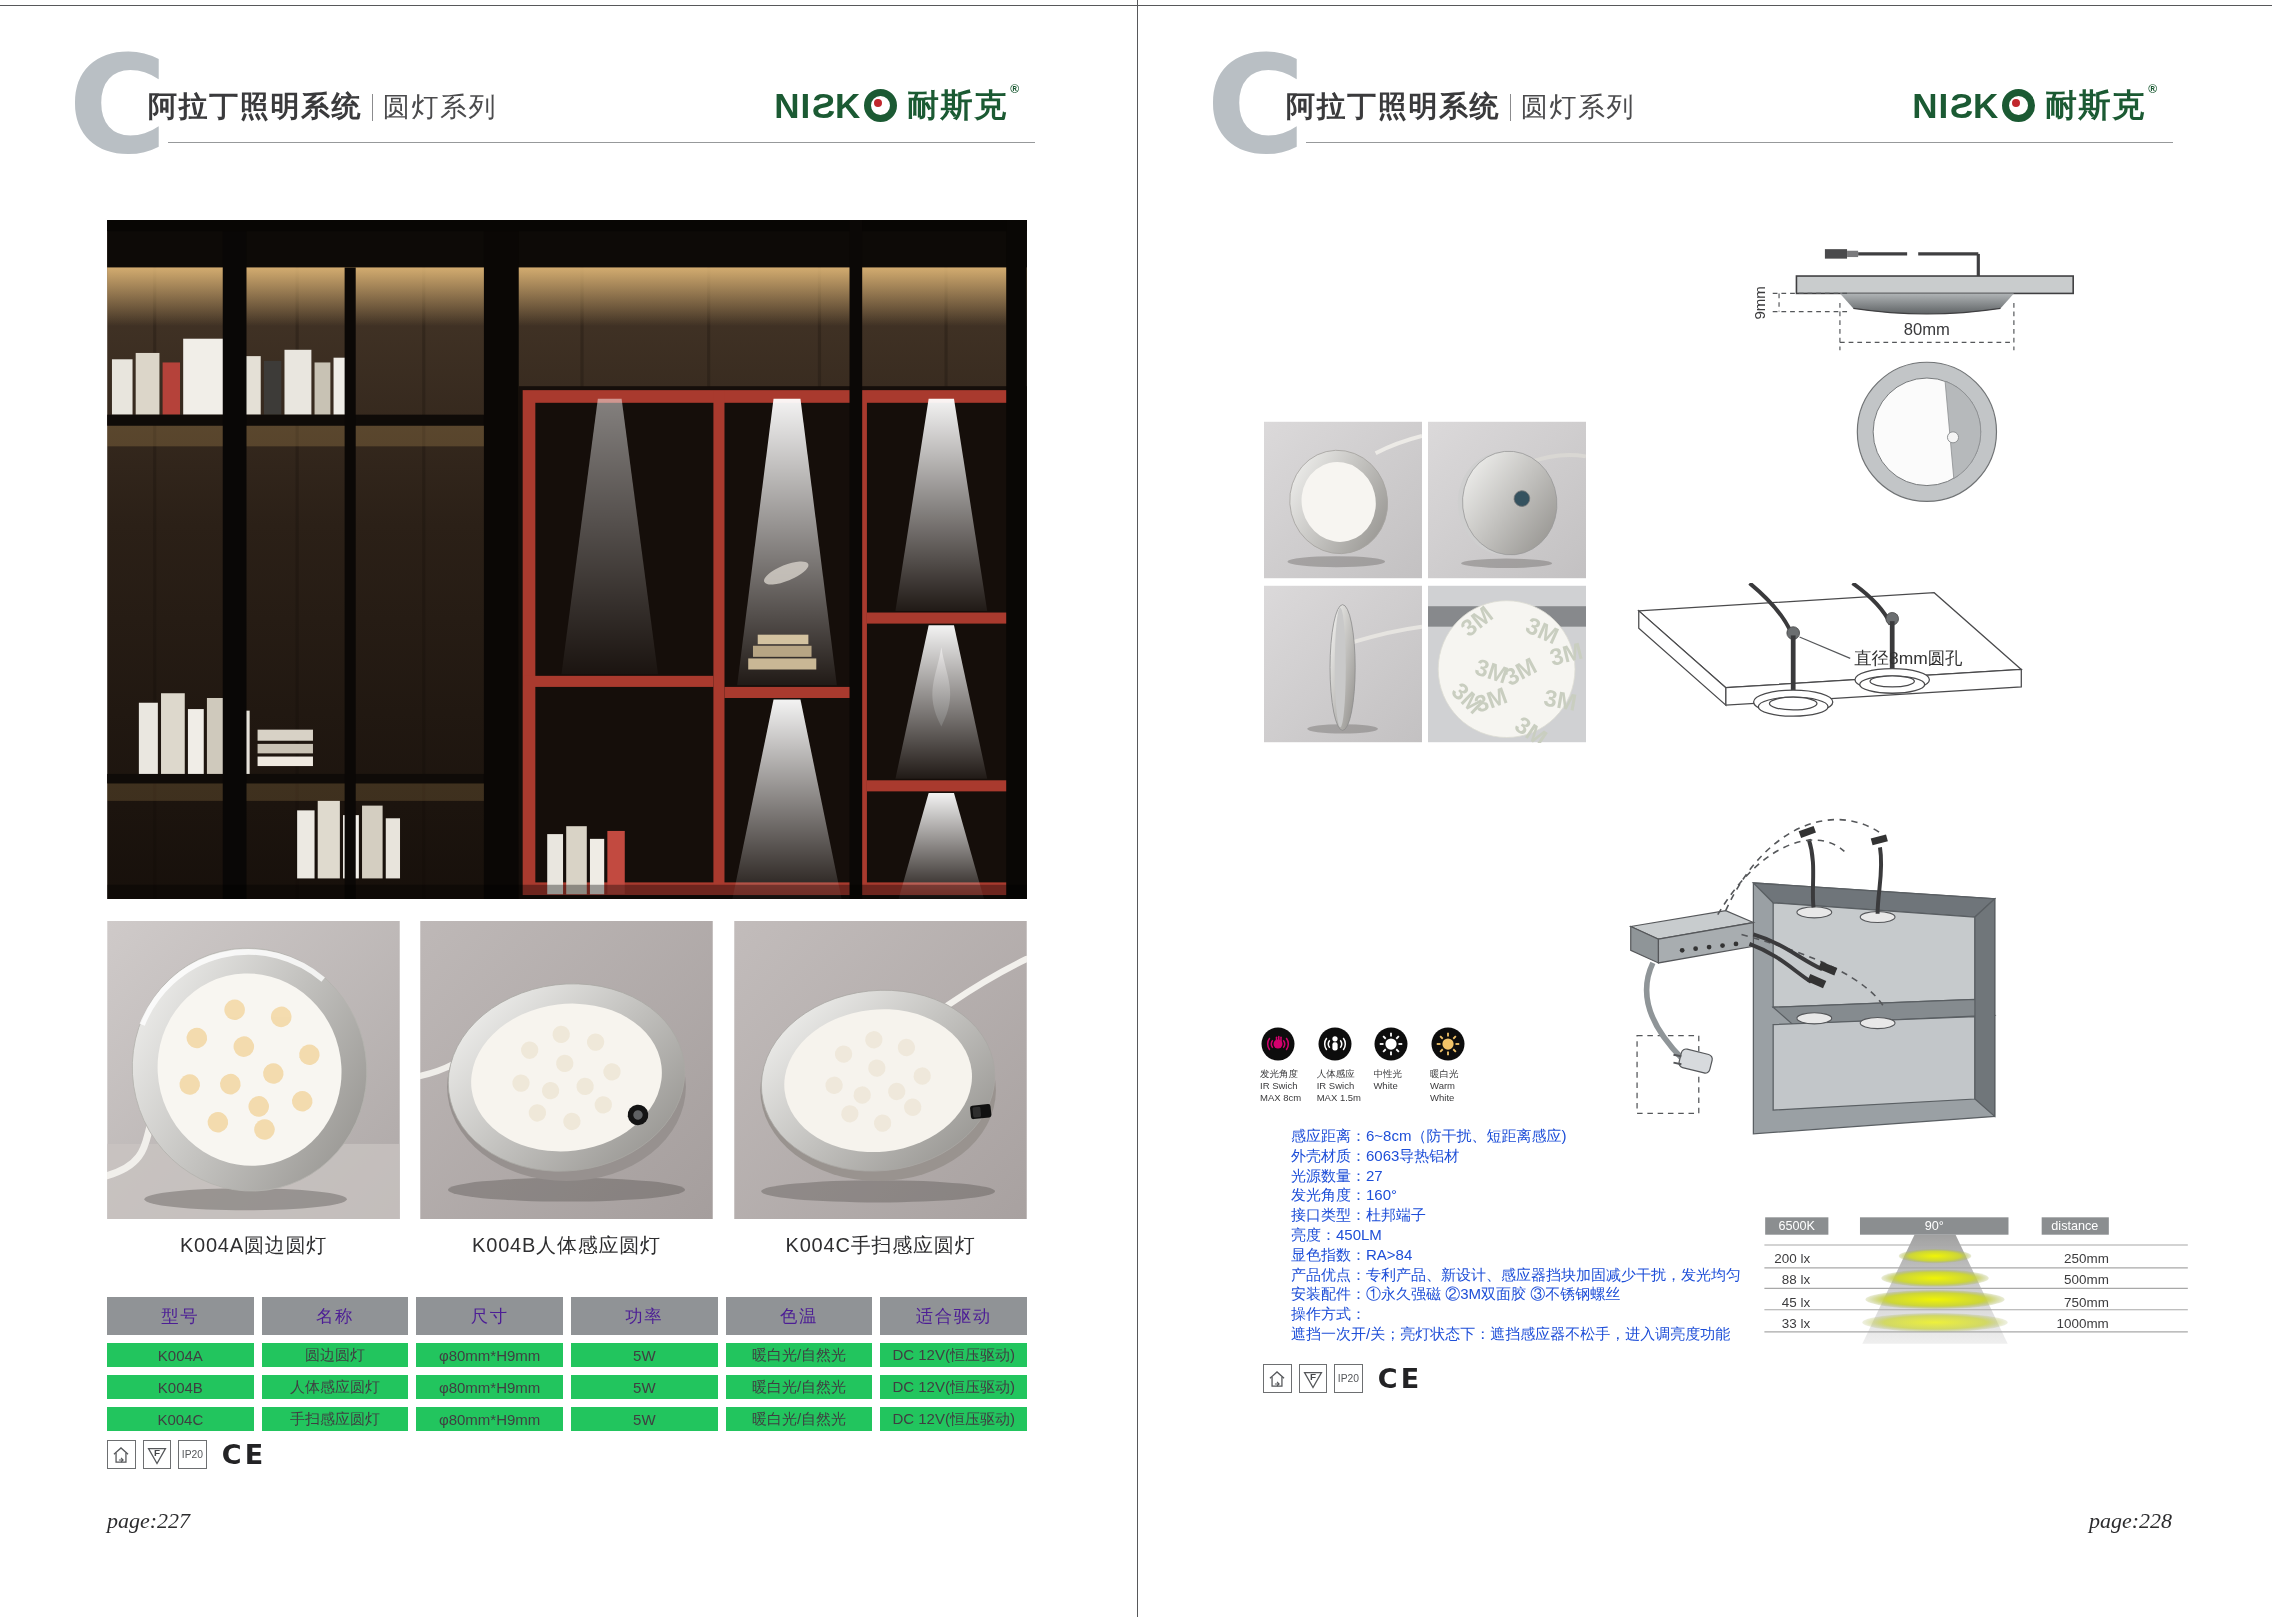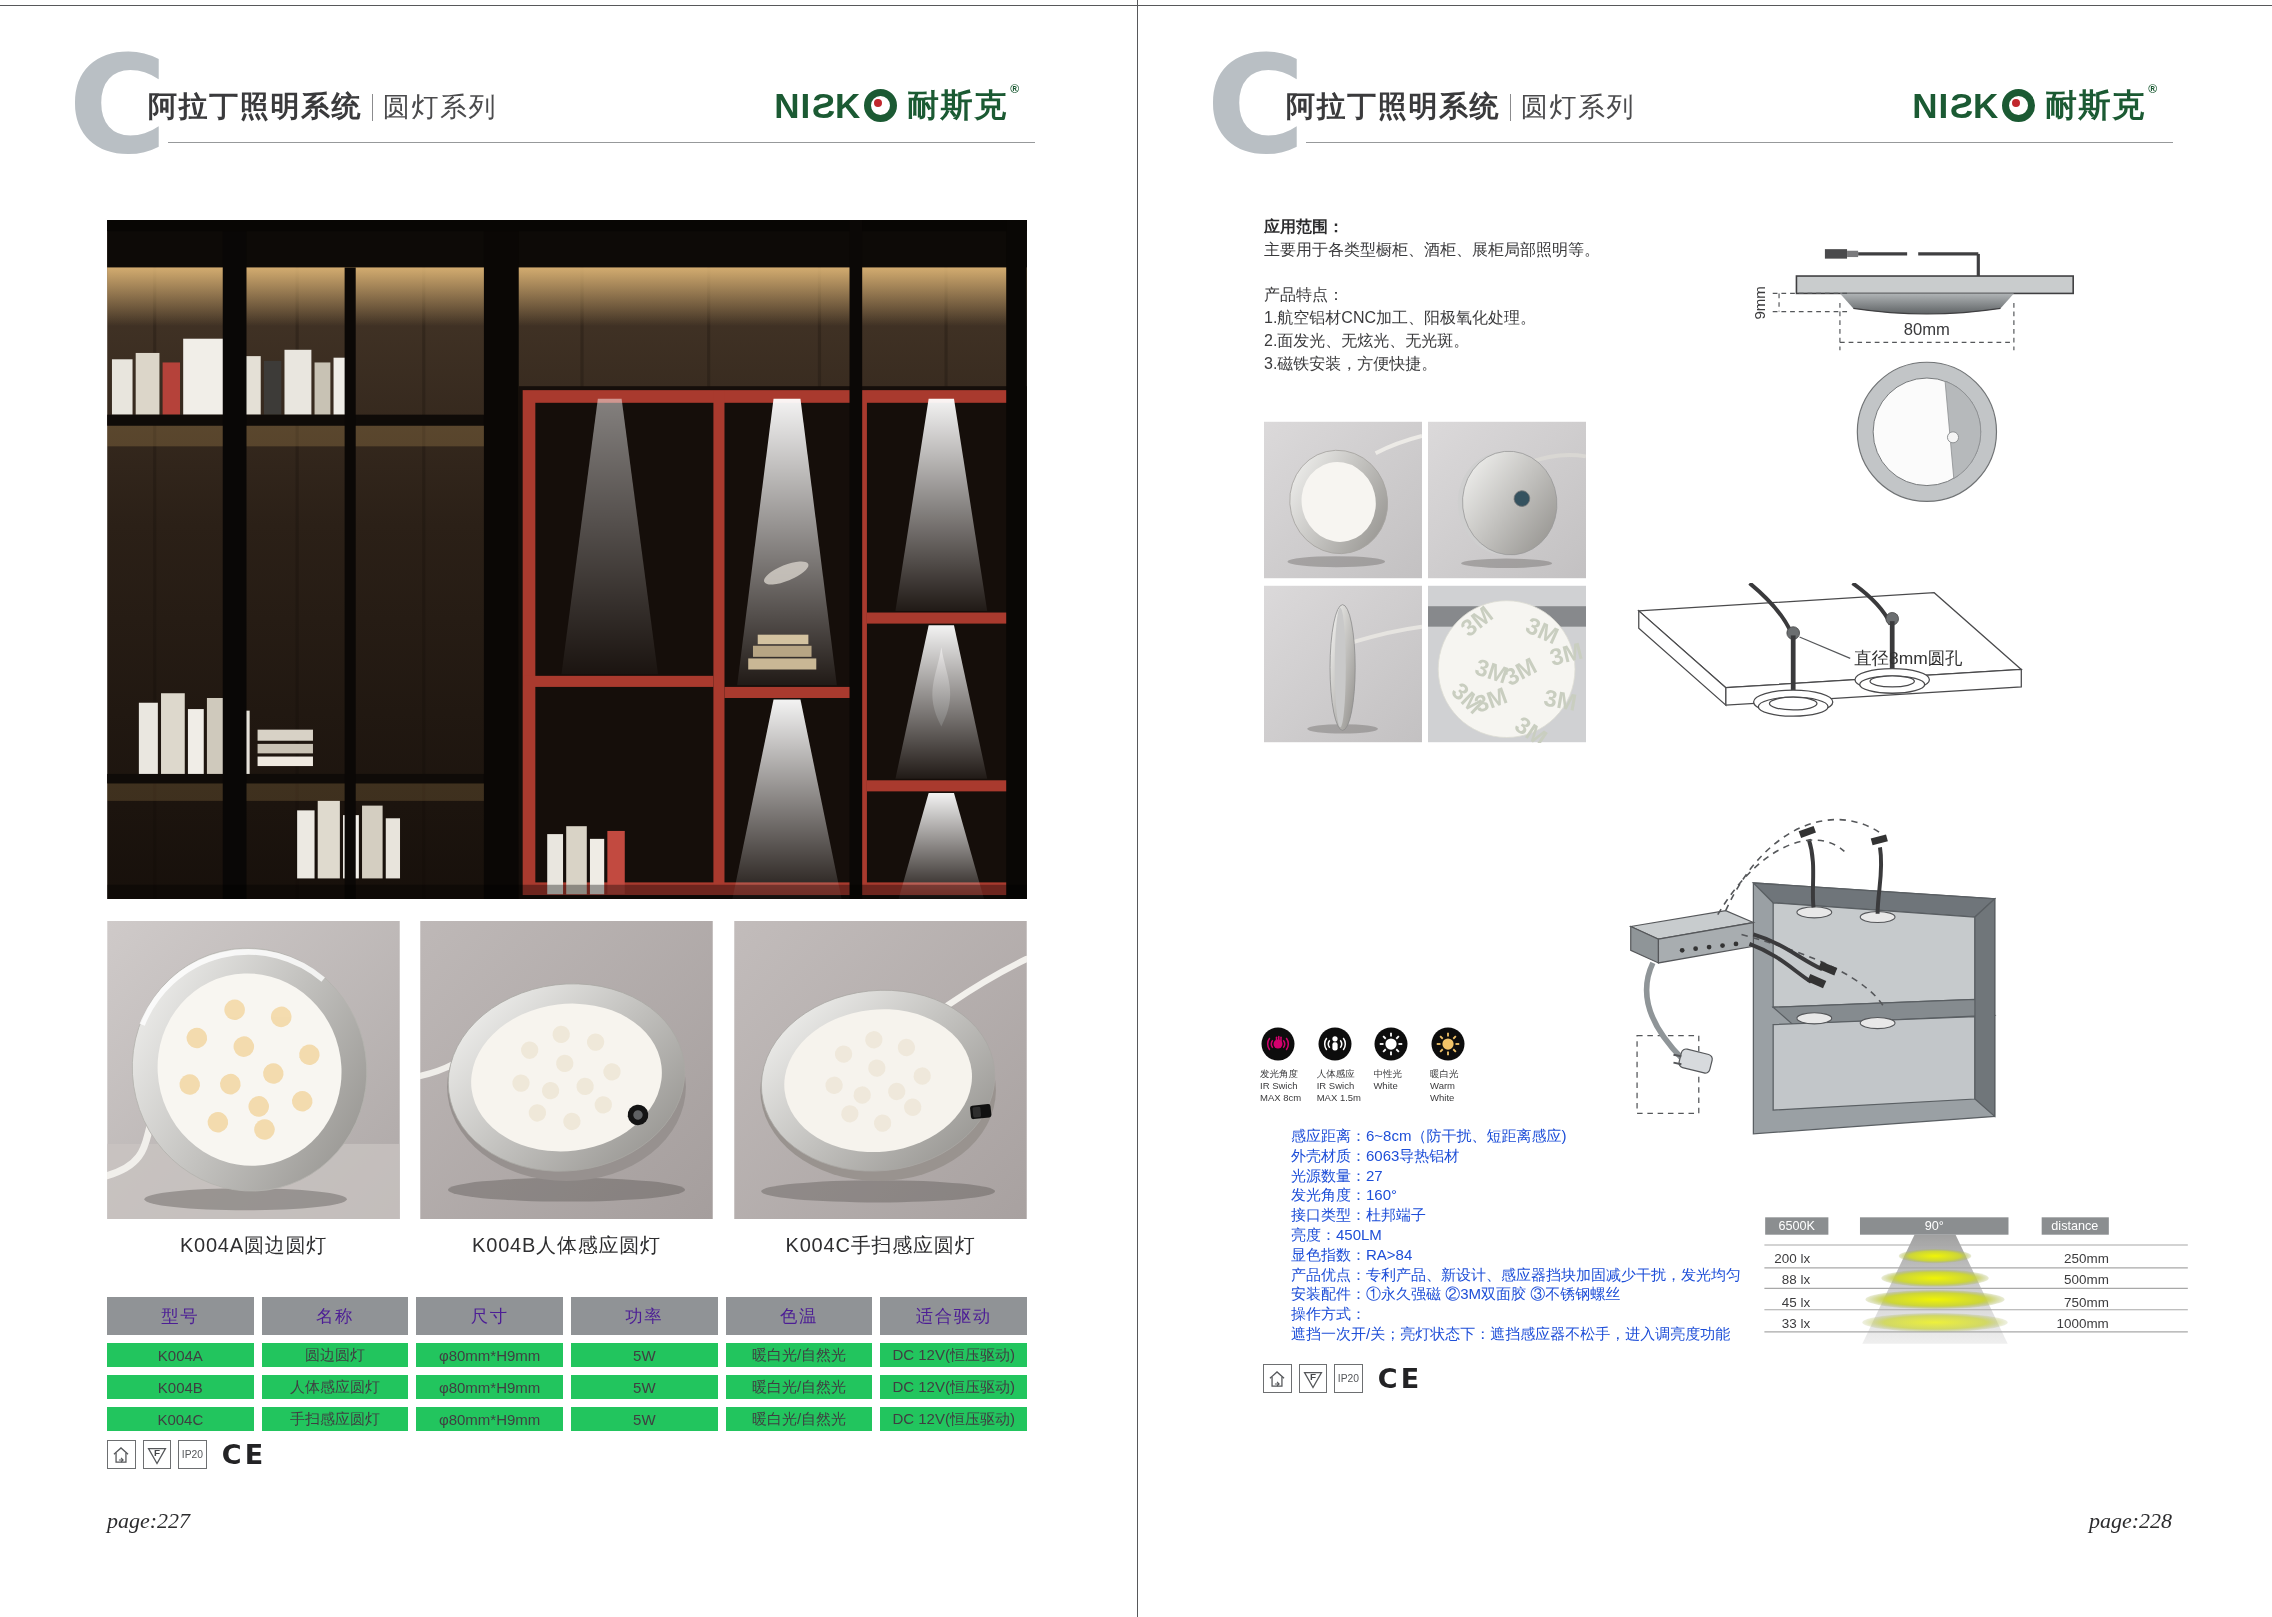--- a/index.html
+++ b/index.html
@@ -349,29 +349,20 @@
           <span>NI</span>
           <span class="flip">S</span>
           <span>K</span>
           <span class="brand-o"></span>
         </span>
       <span class="brand-cn">耐斯克</span>
       <span class="brand-reg">®</span>
     </div>
   </div>
 
-  <div class="abs text-block" style="left:1264px;top:215px;">
-    <div class="tb-heading">应用范围：</div>
-    <div>主要用于各类型橱柜、酒柜、展柜局部照明等。</div>
-    <div style="height:22px;"></div>
-    <div>产品特点：</div>
-    <div>1.航空铝材CNC加工、阳极氧化处理。</div>
-    <div>2.面发光、无炫光、无光斑。</div>
-    <div>3.磁铁安装，方便快捷。</div>
-  </div>
 
   <div class="abs" style="left:1749px;top:230px;">
     <svg width="340" height="285" viewBox="0 0 430 360">
       <defs>
           <linearGradient id="discG" x1="0" y1="0" x2="0" y2="1">
             <stop offset="0" stop-color="#b0b4b6"></stop>
             <stop offset="1" stop-color="#5f6365"></stop>
           </linearGradient>
         </defs>
       <g stroke="#3f3f41">

